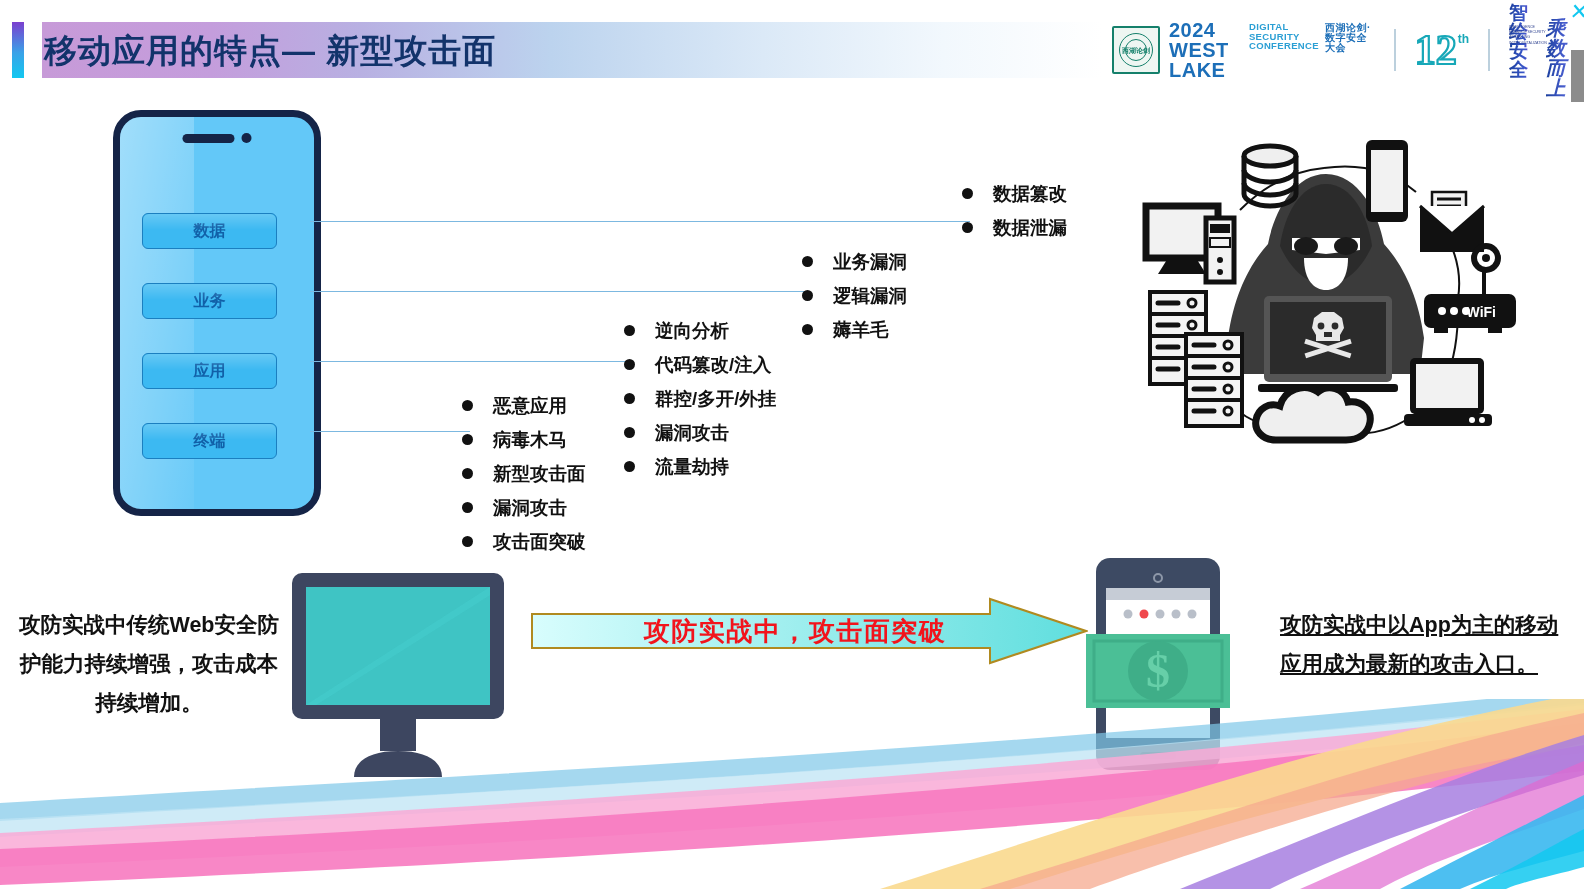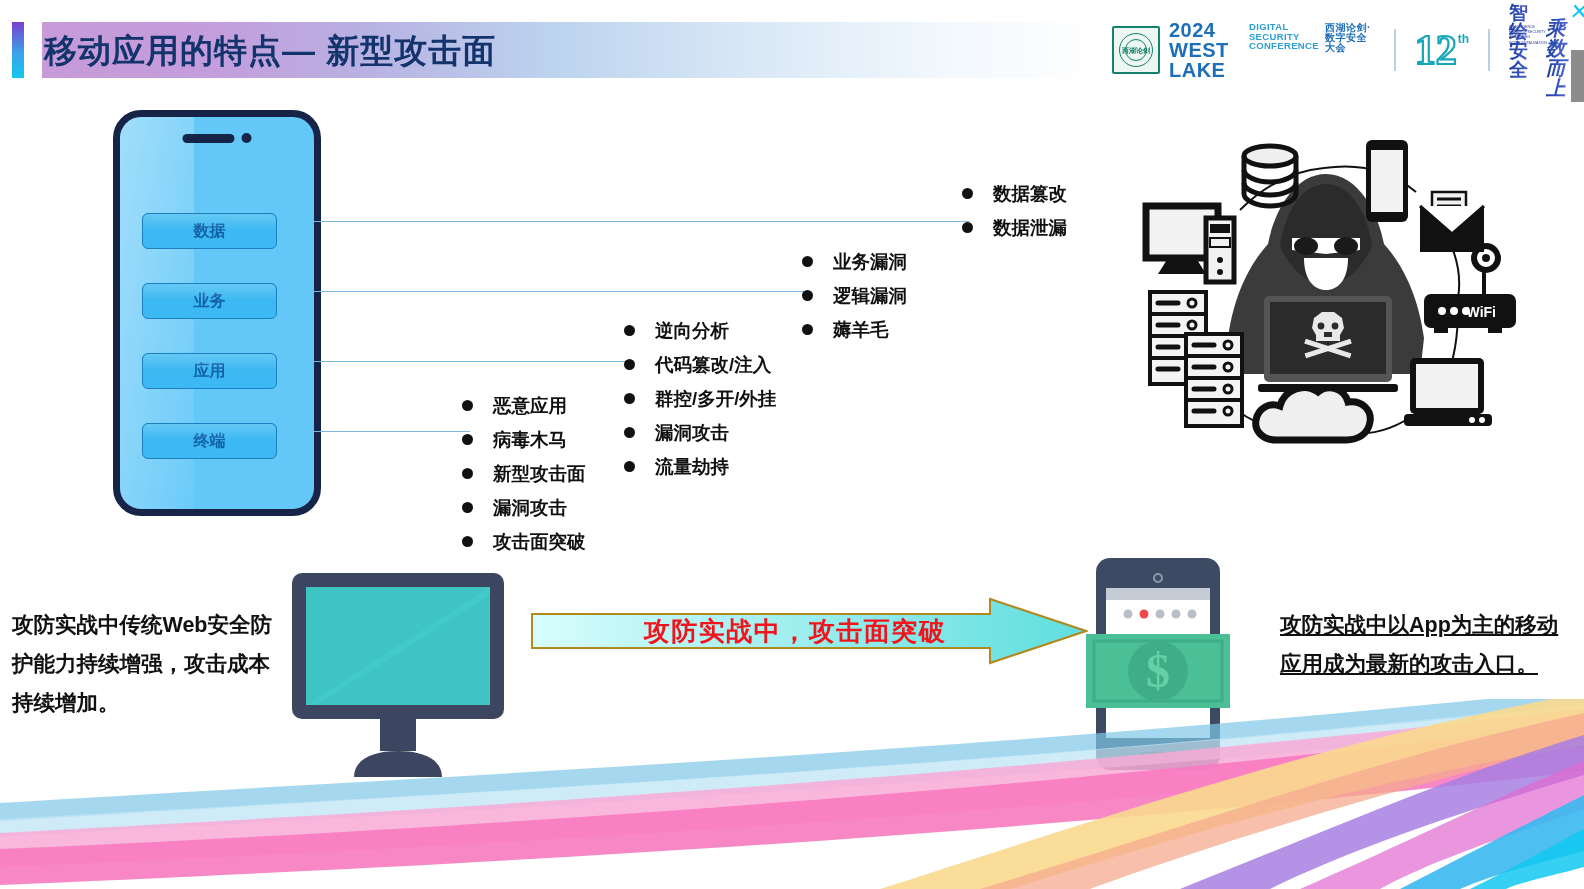--- a/index.html
+++ b/index.html
@@ -113,21 +113,21 @@
   .bitem{display:flex;align-items:center;height:34px;}
   .bdot{width:11px;height:11px;border-radius:50%;background:#111;flex:none;}
   .blabel{margin-left:20px;font-size:18.5px;font-weight:bold;color:#111;white-space:nowrap;}
 
   
   .hacker{position:absolute;left:1128px;top:112px;width:430px;height:350px;}
 
   
   .bottom-left-text{
     position:absolute;left:12px;top:606px;width:274px;
-    font-size:21.5px;font-weight:bold;color:#111;line-height:1.82;text-align:left;
+    font-size:21.5px;font-weight:bold;color:#111;line-height:1.82;text-align:center;
   }
   .bottom-right-text{
     position:absolute;left:1280px;top:606px;width:292px;
     font-size:21.5px;font-weight:bold;color:#111;line-height:1.82;text-align:left;text-decoration:underline;
   }
   .monitor{position:absolute;left:292px;top:565px;width:212px;height:212px;}
   .phone2{position:absolute;left:1084px;top:556px;width:148px;height:216px;}
 
   .arrow-band{position:absolute;left:530px;top:596px;width:558px;height:70px;}
   .arrow-label{

